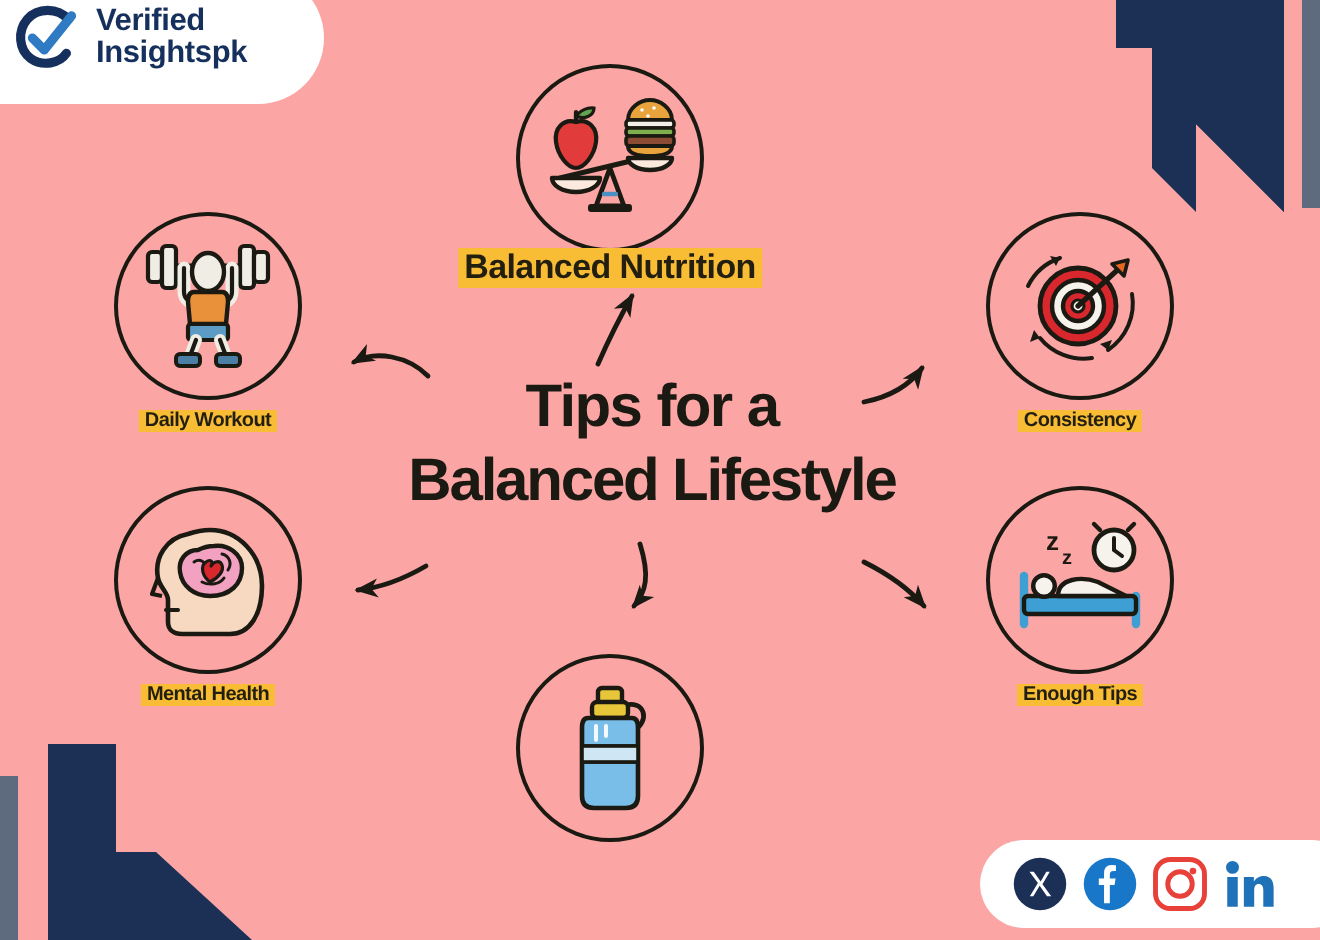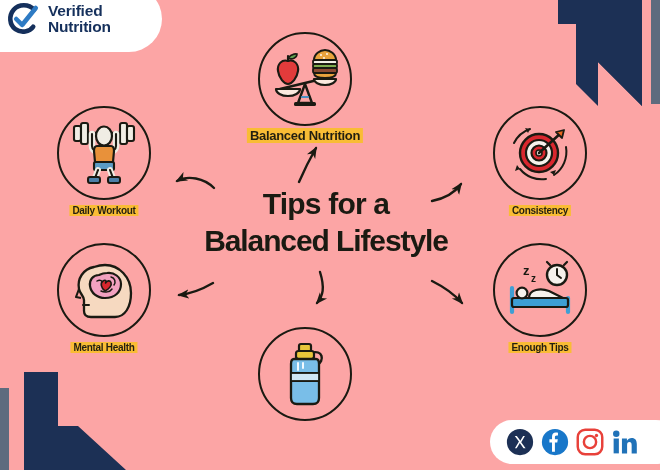--- a/index.html
+++ b/index.html
@@ -52,21 +52,21 @@
   }
   .node .ring svg{display:block;}
   .node .label{
     position:relative;margin-top:-16px;text-align:center;
     color:#231F10;font-weight:bold;font-size:10px;
     letter-spacing:-0.3px;white-space:nowrap;
     background:#F9BC35;padding:0 3px;display:inline-block;
     left:50%;transform:translateX(-50%);
   }
   #node-balanced-nutrition{left:255px;top:32px;}
-  #node-balanced-nutrition .label{font-size:13px;}
+  #node-balanced-nutrition .label{font-size:17px;}
   #node-consistency{left:490px;top:106px;}
   #node-daily-workout{left:54px;top:106px;}
   #node-mental-health{left:54px;top:243px;}
   #node-enough-sleep{left:490px;top:243px;}
   #node-stay-hydrated{left:255px;top:327px;}
 
   
   #arrows{position:absolute;left:0;top:0;width:660px;height:470px;z-index:3;}
 
   
@@ -120,21 +120,21 @@
     </g>
   </svg>
 
   <div id="logo-pill">
     <svg id="logo-mark" viewBox="0 0 40 40">
       <path d="M33 9 C27 2, 15 2, 9 9 C3 16, 4 27, 11 32 C18 37, 28 35, 32 29" fill="none" stroke="#15305C" stroke-width="5.4" stroke-linecap="round"></path>
       <path d="M12 20 L19 27 L35 7" fill="none" stroke="#2E7BC4" stroke-width="5.4" stroke-linecap="round" stroke-linejoin="round"></path>
     </svg>
     <div id="logo-text">
       <div>Verified</div>
-      <div>Nutrition</div>
+      <div>Insightspk</div>
     </div>
   </div>
 
   <div id="center-title">
     <div class="l1">Tips for a</div>
     <div class="l2">Balanced Lifestyle</div>
   </div>
 
   <div class="node" id="node-balanced-nutrition">
     <div class="ring">

